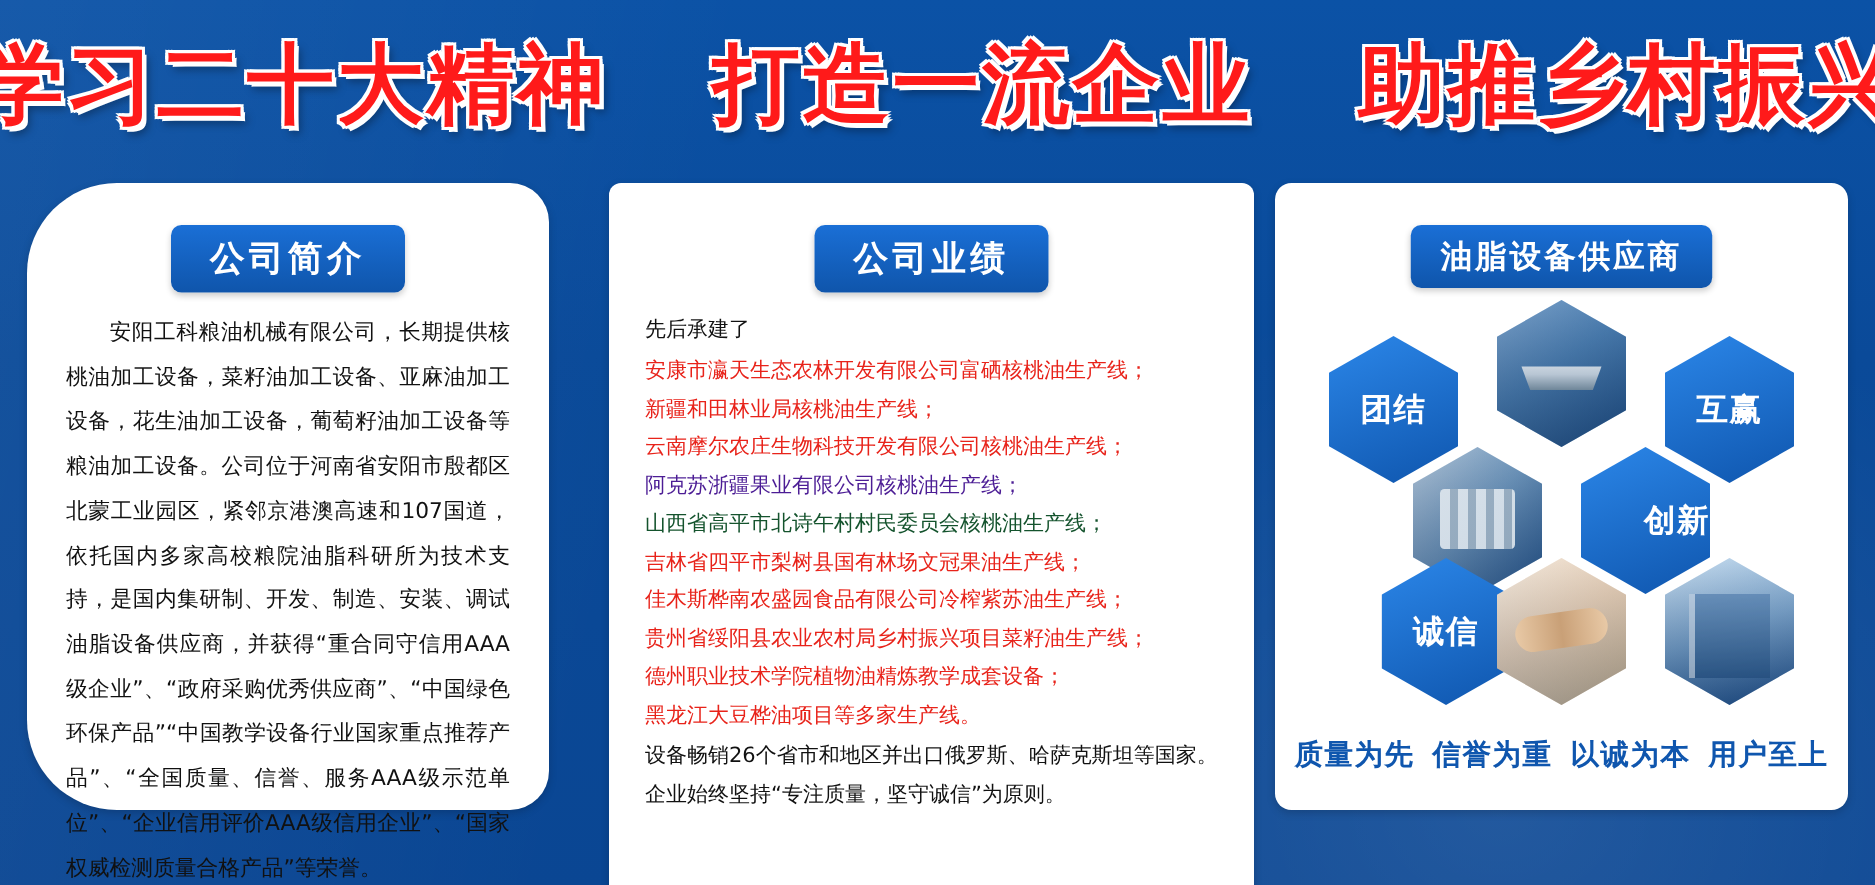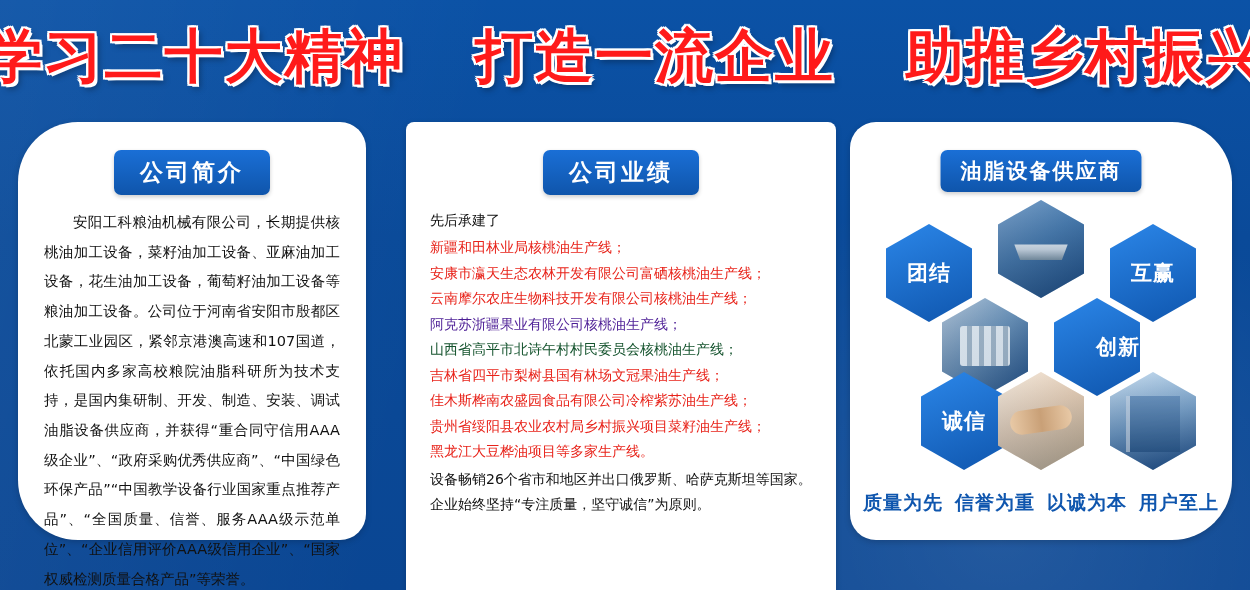--- a/index.html
+++ b/index.html
@@ -90,20 +90,21 @@
     height: 488px;
     border-radius: 8px;
   }
   .frame.right {
     left: 850px;
     top: 122px;
     width: 382px;
     height: 418px;
     border-top-right-radius: 60px;
     border-bottom-right-radius: 60px;
+    border-radius: 11px;
   }
 
   
   .pill {
     position: absolute;
     top: 28px;
     left: 50%;
     transform: translateX(-50%);
     background: #1565c8;
     background: linear-gradient(180deg, #1a6fd6 0%, #0f55ab 100%);
@@ -281,28 +282,29 @@
   <div class="frame left">
     <div class="pill">公司简介</div>
     <div class="company-intro">安阳工科粮油机械有限公司，长期提供核桃油加工设备，菜籽油加工设备、亚麻油加工设备，花生油加工设备，葡萄籽油加工设备等粮油加工设备。公司位于河南省安阳市殷都区北蒙工业园区，紧邻京港澳高速和107国道，依托国内多家高校粮院油脂科研所为技术支持，是国内集研制、开发、制造、安装、调试油脂设备供应商，并获得“重合同守信用AAA级企业”、“政府采购优秀供应商”、“中国绿色环保产品”“中国教学设备行业国家重点推荐产品”、“全国质量、信誉、服务AAA级示范单位”、“企业信用评价AAA级信用企业”、“国家权威检测质量合格产品”等荣誉。</div>
   </div>
 
   <div class="frame mid">
     <div class="pill">公司业绩</div>
     <div class="perf-body">
       <div class="lead">先后承建了</div>
       <ul class="perf-list" id="perf-list">
+          <li style="color: rgb(232, 35, 26);">安康市瀛天生态农林开发有限公司富硒核桃油生产线；</li>
           <li style="color: rgb(232, 35, 26);">新疆和田林业局核桃油生产线；</li>
-          <li style="color: rgb(232, 35, 26);">安康市瀛天生态农林开发有限公司富硒核桃油生产线；</li>
           <li style="color: rgb(232, 35, 26);">云南摩尔农庄生物科技开发有限公司核桃油生产线；</li>
           <li style="color: #4c1d95;">阿克苏浙疆果业有限公司核桃油生产线；</li>
           <li style="color: #14532d;">山西省高平市北诗午村村民委员会核桃油生产线；</li>
           <li style="color: rgb(232, 35, 26);">吉林省四平市梨树县国有林场文冠果油生产线；</li>
           <li style="color: rgb(232, 35, 26);">佳木斯桦南农盛园食品有限公司冷榨紫苏油生产线；</li>
           <li style="color: rgb(232, 35, 26);">贵州省绥阳县农业农村局乡村振兴项目菜籽油生产线；</li>
+          <li style="color: rgb(232, 35, 26);">德州职业技术学院植物油精炼教学成套设备；</li>
           <li style="color: rgb(232, 35, 26);">黑龙江大豆桦油项目等多家生产线。</li>
         </ul>
       <div class="perf-foot" id="perf-foot">
           <div>设备畅销26个省市和地区并出口俄罗斯、哈萨克斯坦等国家。</div>
           <div>企业始终坚持“专注质量，坚守诚信”为原则。</div>
         </div>
     </div>
   </div>
 
   <div class="frame right">

